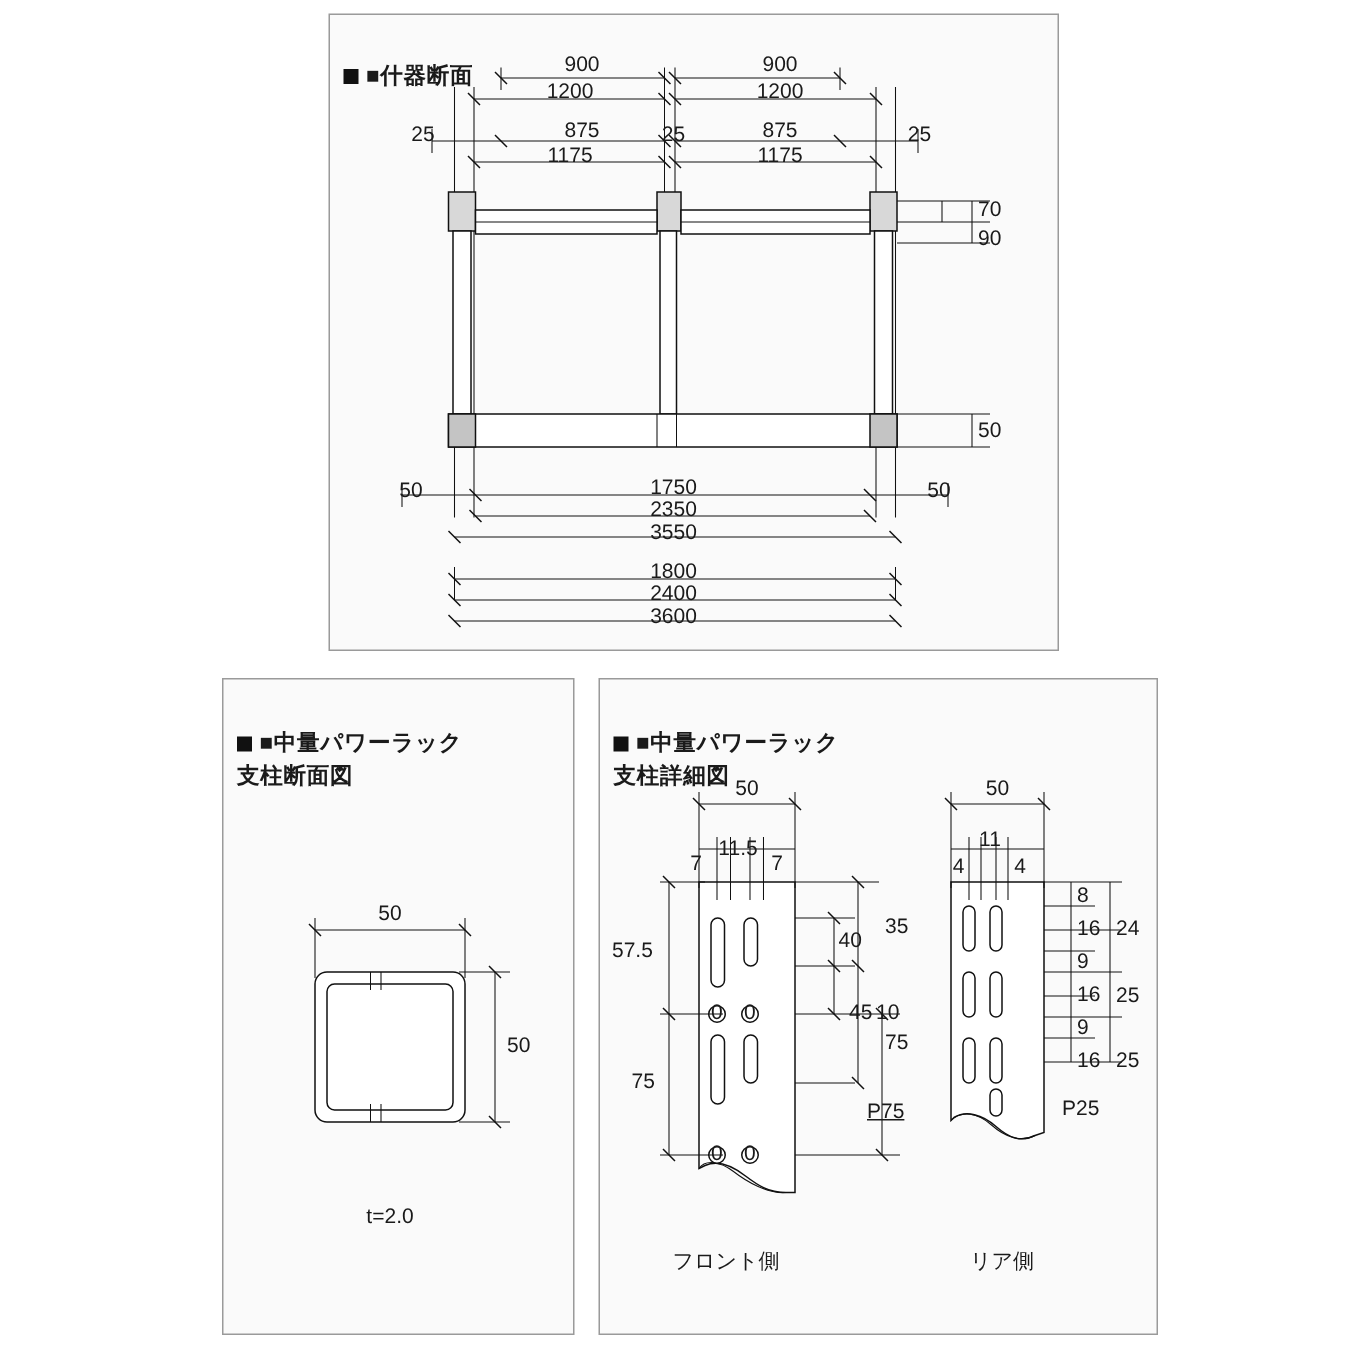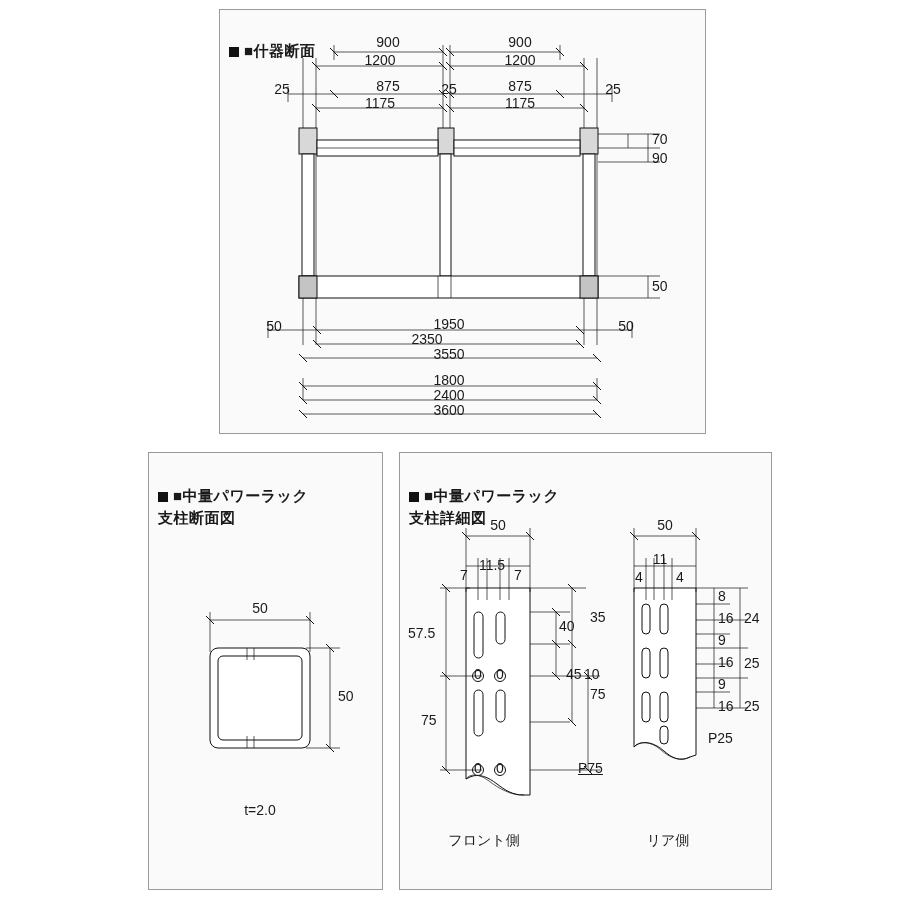--- a/index.html
+++ b/index.html
@@ -162,22 +162,22 @@
 <div class="dimc" style="left:380px;top:95px;">1175</div>
 <div class="dimc" style="left:520px;top:95px;">1175</div>
 
 <div class="dim" style="left:652px;top:131px;">70</div>
 <div class="dim" style="left:652px;top:150px;text-align:right;">90</div>
 <div class="dim" style="left:652px;top:278px;">50</div>
 
 <div class="dimc" style="left:274px;top:318px;">50</div>
 <div class="dimc" style="left:626px;top:318px;">50</div>
 
-<div class="dimc" style="left:449px;top:316px;">1950</div>
-<div class="dimc" style="left:427px;top:331px;text-align:center;">2350</div>
+<div class="dimc" style="left:449px;top:316px;">1750</div>
+<div class="dimc" style="left:449px;top:331px;text-align:center;">2350</div>
 <div class="dimc" style="left:449px;top:346px;">3550</div>
 
 <div class="dimc" style="left:449px;top:372px;">1800</div>
 <div class="dimc" style="left:449px;top:387px;">2400</div>
 <div class="dimc" style="left:449px;top:402px;">3600</div>
 
 <div class="panel" style="left:148px;top:452px;width:235px;height:438px;"></div>
 <div class="panel-title" style="left:158px;top:462px;width:215px;">
   <span class="sq"></span><span>■中量パワーラック
 支柱断面図</span>
@@ -341,21 +341,21 @@
 <div class="dimc" style="left:518px;top:567px;">7</div>
 
 <div class="dim" style="left:408px;top:625px;">57.5</div>
 <div class="dim" style="left:421px;top:712px;">75</div>
 
 <div class="dim" style="left:559px;top:618px;">40</div>
 <div class="dim" style="left:590px;top:609px;">35</div>
 <div class="dim" style="left:536px;top:666px;margin-left:48px;">10</div>
 <div class="dim" style="left:566px;top:666px;">45</div>
 <div class="dim" style="left:590px;top:686px;">75</div>
-<div class="dim" style="left:578px;top:760px;text-decoration:underline;">P75</div>
+<div class="dim" style="left:578px;top:732px;text-decoration:underline;">P75</div>
 
 <div class="dim" style="left:474px;top:666px;">0</div>
 <div class="dim" style="left:496px;top:666px;">0</div>
 <div class="dim" style="left:474px;top:760px;">0</div>
 <div class="dim" style="left:496px;top:760px;">0</div>
 
 <div class="lbl" style="left:484px;top:832px;">フロント側</div>
 
 <div class="dimc" style="left:665px;top:517px;">50</div>
 <div class="dimc" style="left:660px;top:551px;">11</div>

